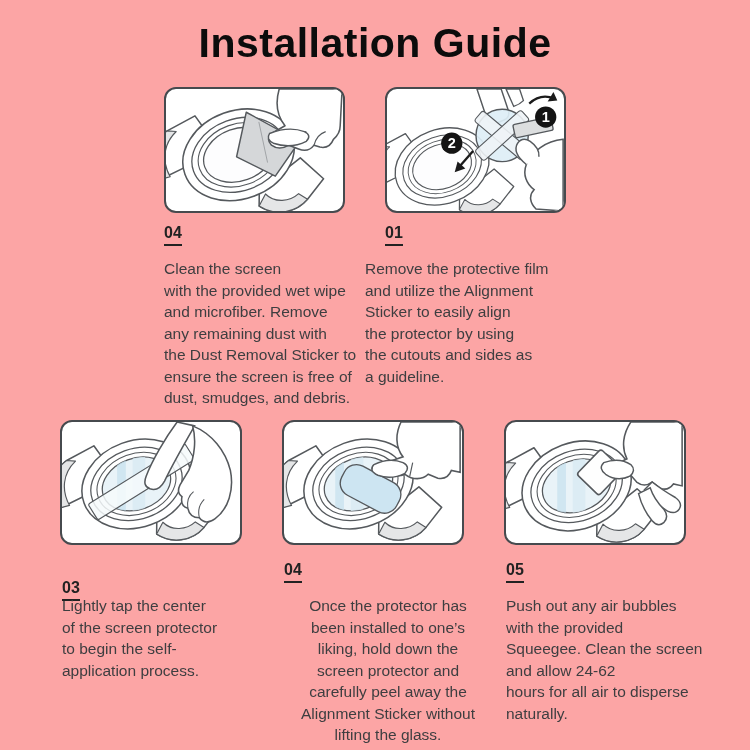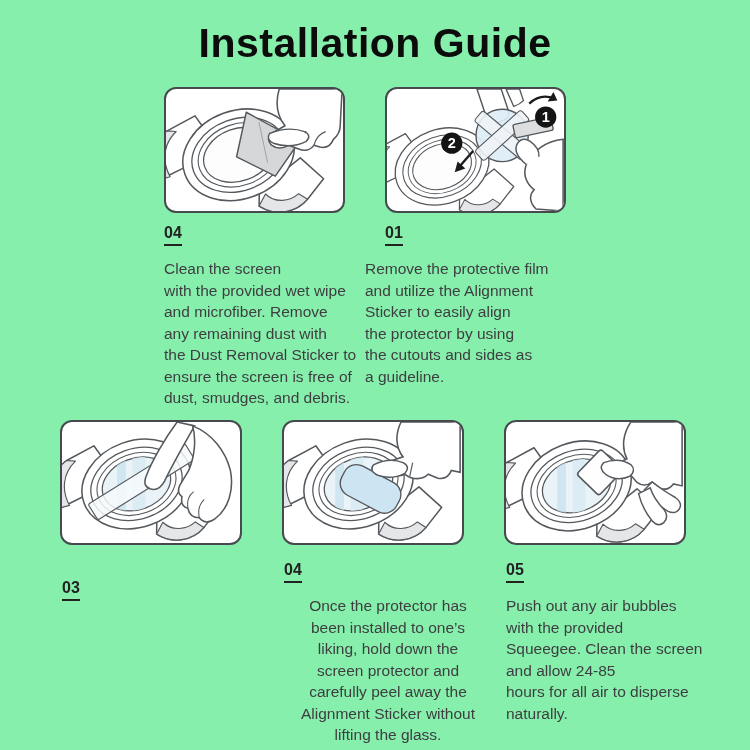--- a/index.html
+++ b/index.html
@@ -1,16 +1,16 @@
 <!DOCTYPE html>
 <html><head>
 <meta charset="utf-8">
 <style>
   html,body { margin:0; padding:0; background:#ffffff; }
-  .page { position:relative; width:750px; height:750px; background:#86efac;
+  .page { position:relative; width:750px; height:750px; background:#fca5a5;
           font-family:"Liberation Sans", sans-serif; overflow:hidden; }
   .title { position:absolute; top:20px; left:0; width:750px; text-align:center;
            font-size:41px; font-weight:700; color:#0c0c0c; letter-spacing:.5px; }
   .panel { position:absolute; border:2.5px solid #464a4e; border-radius:12px;
            overflow:hidden; background:#fff; box-sizing:border-box; }
   .panel svg { display:block; width:100%; height:100%; }
   .stepnum { position:absolute; font-size:16px; font-weight:700; color:#222;
              line-height:1; padding-bottom:3px; border-bottom:2.5px solid #222; }
   .steptext { position:absolute; font-size:15.5px; line-height:21.5px;
               color:#3e3e40; white-space:pre-line; }
@@ -165,27 +165,31 @@
 any remaining dust with
 the Dust Removal Sticker to
 ensure the screen is free of
 dust, smudges, and debris.</div>
   <div class="steptext" style="left:365px; top:258px; width:208px;">Remove the protective film
 and utilize the Alignment
 Sticker to easily align
 the protector by using
 the cutouts and sides as
 a guideline.</div>
+  <div class="steptext" style="left:62px;  top:595px; width:200px;">Lightly tap the center
+of the screen protector
+to begin the self-
+application process.</div>
   <div class="steptext" style="left:284px; top:595px; width:208px;text-align:center;">Once the protector has
 been installed to one’s
 liking, hold down the
 screen protector and
 carefully peel away the
 Alignment Sticker without
 lifting the glass.</div>
   <div class="steptext" style="left:506px; top:595px; width:212px;">Push out any air bubbles
 with the provided
 Squeegee. Clean the screen
-and allow 24-85
+and allow 24-62
 hours for all air to disperse
 naturally.</div>
 
 </div>
 
 </body></html>

